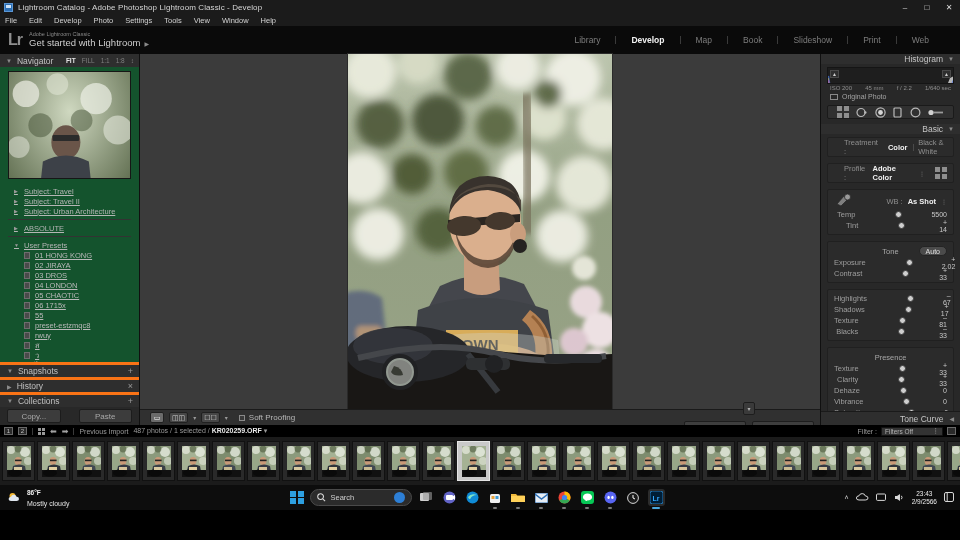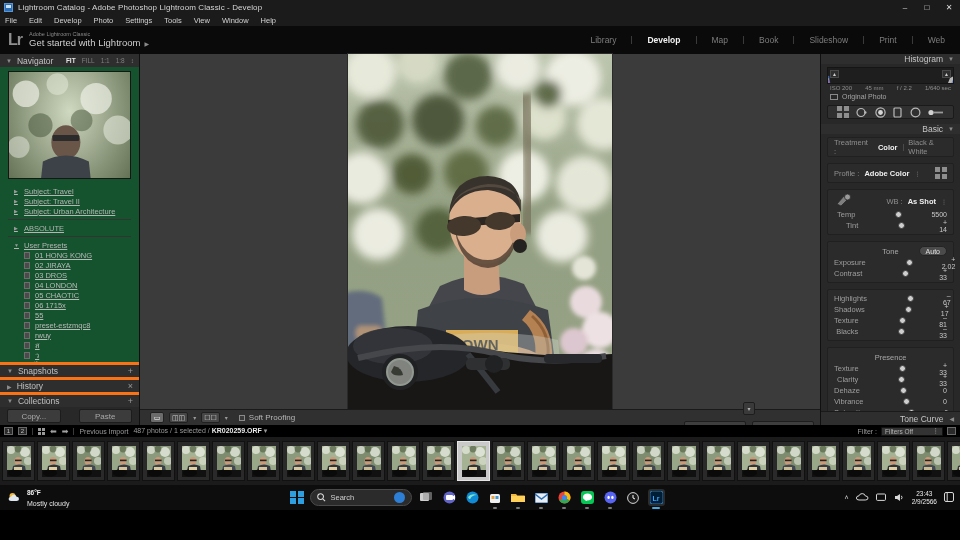--- a/index.html
+++ b/index.html
@@ -18,21 +18,21 @@
   .menubar { height:12px; background:#1b1b1b; display:flex; align-items:center; padding-left:4px; gap:10px; }
   .menu-item { font-size:7.5px; color:#d2d2d2; padding:0 1px; }
 
   
   .lr-header { height:28px; background:#0a0a0a; display:flex; align-items:center; position:relative; }
   .lr-logo { font-size:16px; font-weight:bold; color:#8f8f8f; margin-left:8px; letter-spacing:-1px; font-family:"Liberation Sans",sans-serif; }
   .lr-head-txt { margin-left:7px; line-height:1.15; }
   .lr-head-sub { font-size:5.5px; color:#8a8a8a; }
   .lr-head-main { font-size:9.5px; color:#cfcfcf; }
   .lr-head-main .arrow { font-size:6px; color:#8a8a8a; margin-left:4px; }
-  .modules { position:absolute; right:8px; top:0; height:28px; display:flex; align-items:center; gap:8px; }
+  .modules { position:absolute; right:24px; top:0; height:28px; display:flex; align-items:center; gap:8px; }
   .module { font-size:8.5px; color:#7d7d7d; padding:0 7px; }
   .module.active { color:#f2f2f2; font-weight:bold; }
   .mod-sep { width:1px; height:8px; background:#3a3a3a; }
 
   
   .body-row { display:flex; height:371px; background:#1f1f1f; }
 
   
   .left-panel { width:140px; background:#14532d; border-right:1px solid #101010; display:flex; flex-direction:column; position:relative; }
   .panel-hdr { height:13px; background:#2e2e2e; display:flex; align-items:center; padding:0 6px; color:#c3c3c3; font-size:8.5px; position:relative; }
@@ -77,21 +77,21 @@
   .tool-ic { color:#b9b9b9; display:flex; align-items:center; justify-content:center; }
   .basic-hdr { height:13px; background:#2e2e2e; display:flex; align-items:center; justify-content:flex-end; padding:0 6px; color:#c5c5c5; font-size:8.5px; gap:5px; margin-top:2px;}
   .rgroup { margin:3px 6px; background:#2b2b2b; border:1px solid #202020; border-radius:2px; padding:3px 0; }
   .rrow { display:flex; align-items:center; height:11px; font-size:7.5px; color:#9a9a9a; padding:0 6px;gap:36px; }
   .rrow .lbl { width:38px; text-align:right; margin-right:4px; color:#9e9e9e; }
   .rrow .val { width:20px; text-align:right; font-size:7px; color:#c8c8c8; }
   .slider { flex:1; height:8px; position:relative; }
   .strack { position:absolute; top:3px; left:0; right:0; height:2px; background:linear-gradient(to right,#6a6a6a,#8e8e8e); border-radius:1px; }
   .sknob { position:absolute; top:0px; width:7px; height:7px; background:#cfcfcf; border-radius:50%; border:1px solid #3b3b3b; }
   .treat-row { display:flex; align-items:center; height:12px; font-size:7.5px; padding:0 6px; gap:5px;}
-  .treat-row .t-lbl { color:#8e8e8e; }
+  .treat-row .t-lbl { color:#8e8e8e;margin-left:10px; }
   .seg { color:#8e8e8e; }
   .seg.on { color:#f0f0f0; font-weight:bold; }
   .vsep { width:1px; height:7px; background:#4a4a4a; }
   .grid4 { display:grid; grid-template-columns:5px 5px; grid-gap:2px; }
   .grid4 i { width:5px; height:5px; background:#8e8e8e; display:block; }
   .tone-row { display:flex; align-items:center; justify-content:center; position:relative; height:12px; font-size:7.5px; color:#a8a8a8;}
   .auto-btn { position:absolute; right:6px; background:#4b4b4b; border:1px solid #242424; border-radius:7px; padding:0 6px; height:10px; display:flex; align-items:center; font-size:7px; color:#e0e0e0;}
   .tone-curve-hdr { position:absolute; bottom:0; left:0; right:0; height:14px; background:#2e2e2e; border-top:1px solid #1a1a1a; display:flex; align-items:center; justify-content:flex-end; padding:0 6px; gap:6px; font-size:8.5px; color:#c5c5c5;}
 
   

